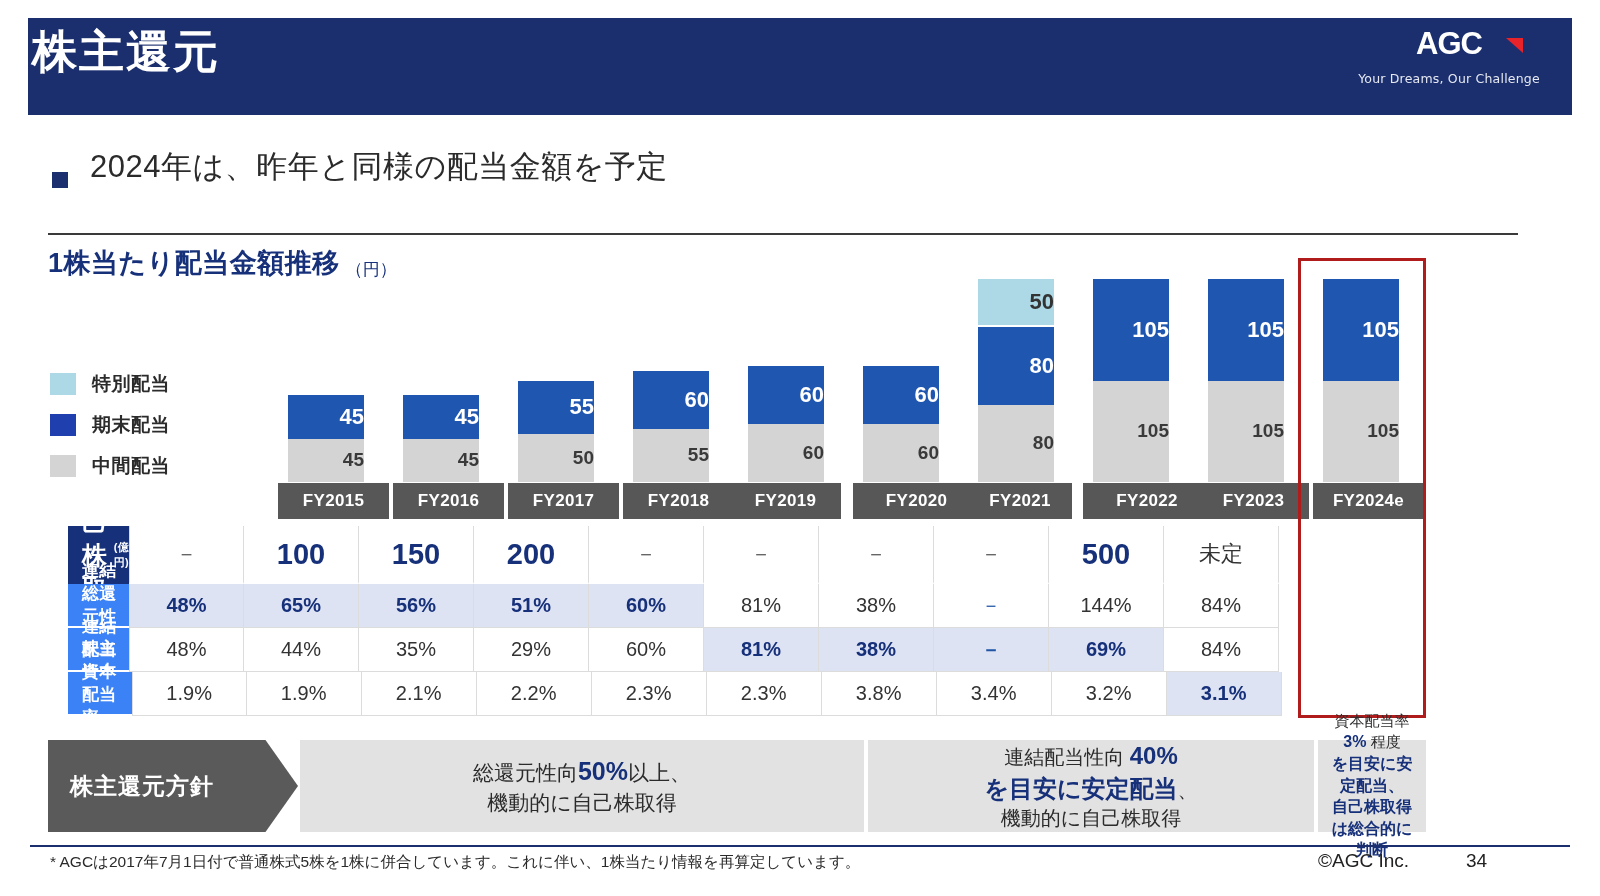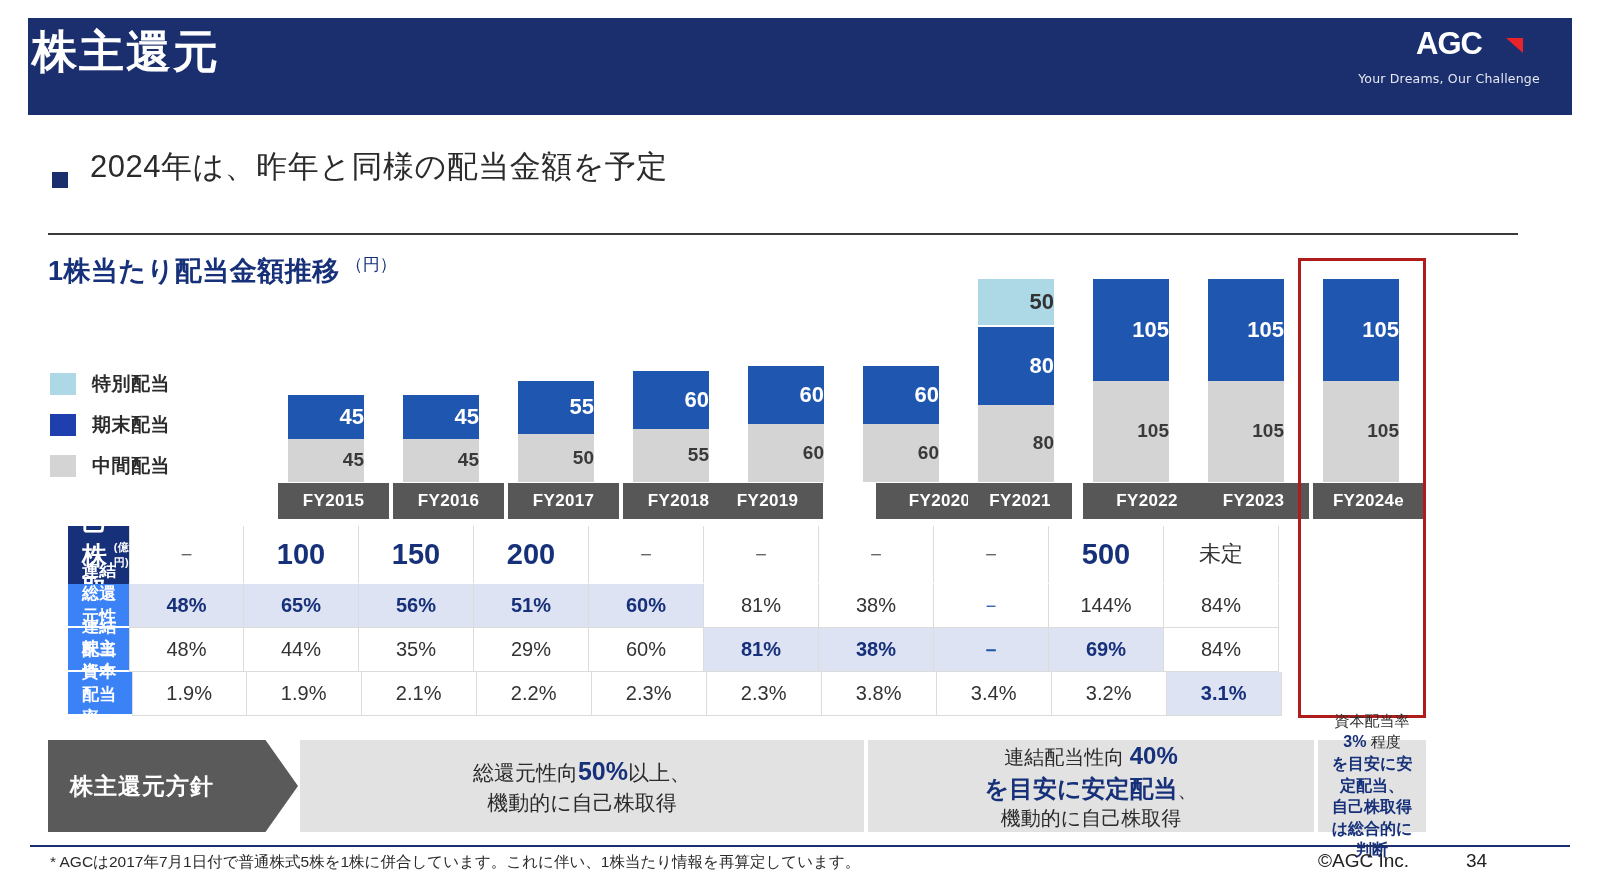--- a/index.html
+++ b/index.html
@@ -37,21 +37,21 @@
     font-family: "DejaVu Sans", sans-serif;
   }
 
   
   .bullet-row { position: absolute; left: 52px; top: 146px; display: flex; align-items: flex-end; }
   .bullet-sq { width: 16px; height: 16px; background: #1b2f6e; margin-right: 22px; margin-top: 4px; }
   .bullet-text { font-size: 31px; color: #2b2b2b; letter-spacing: .5px; }
 
   
   .sec-rule { position: absolute; left: 48px; top: 233px; width: 1470px; height: 2px; background: #3a3a3a; }
-  .sec-heading { position: absolute; left: 48px; top: 245px; display: flex; align-items: flex-start; margin-top: 8px; }
+  .sec-heading { position: absolute; left: 48px; top: 245px; display: flex; align-items: flex-end; }
   .sec-heading .h { font-size: 27px; font-weight: 700; color: #16307a; letter-spacing: .5px; }
   .sec-heading .u { font-size: 17px; font-weight: 400; color: #16307a; margin-left: 6px; }
 
   
   .legend { position: absolute; left: 50px; top: 363px; }
   .legend-item { display: flex; align-items: center; height: 41px; }
   .legend-chip { width: 26px; height: 22px; margin-right: 16px; }
   .legend-label { font-size: 19px; font-weight: 700; color: #2b2b2b; letter-spacing: .5px; }
 
   
@@ -266,22 +266,22 @@
           </div>
         </div>
       </div>
     </div>
 
   <div class="yearrow" id="yearrow">
       <div class="yearcell" style="left: 2px; width: 111px;">FY2015</div>
       <div class="yearcell" style="left: 117px; width: 111px;">FY2016</div>
       <div class="yearcell" style="left: 232px; width: 111px;">FY2017</div>
       <div class="yearcell" style="left: 347px; width: 111px;">FY2018</div>
-      <div class="yearcell" style="left: 436px; width: 111px;">FY2019</div>
-      <div class="yearcell" style="left: 600px; width: 127px;">FY2020</div>
+      <div class="yearcell" style="left: 454px; width: 111px;">FY2019</div>
+      <div class="yearcell" style="left: 577px; width: 127px;">FY2020</div>
       <div class="yearcell" style="left: 692px; width: 104px;">FY2021</div>
       <div class="yearcell" style="left: 807px; width: 128px;">FY2022</div>
       <div class="yearcell" style="left: 922px; width: 111px;">FY2023</div>
       <div class="yearcell" style="left: 1037px; width: 111px;">FY2024e</div>
     </div>
 
   <div class="table" id="table">
       <div class="trow row-buyback">
         <div class="rowlabel big">
           <span>自己株取得</span>

